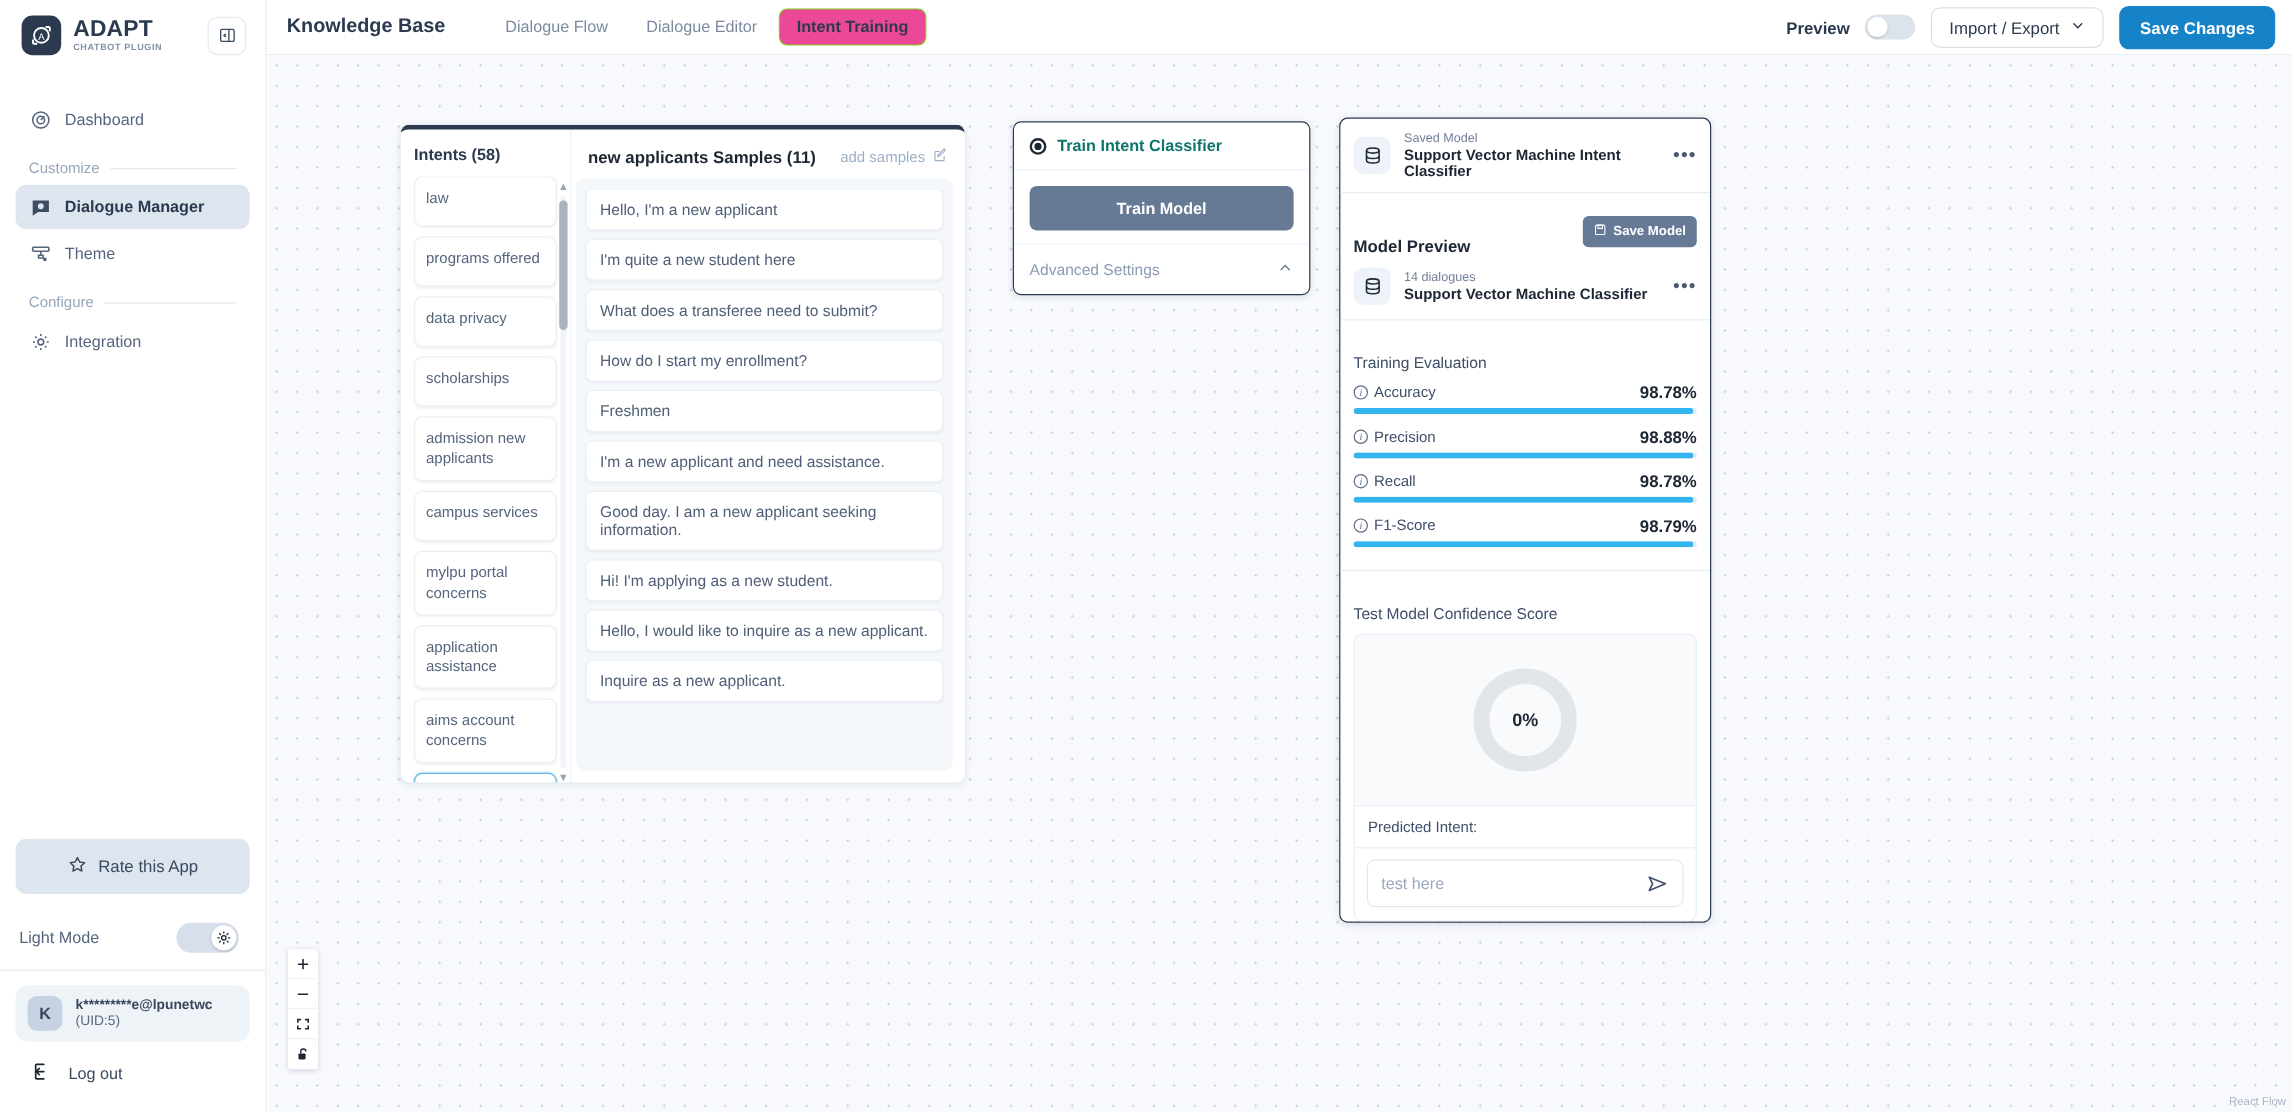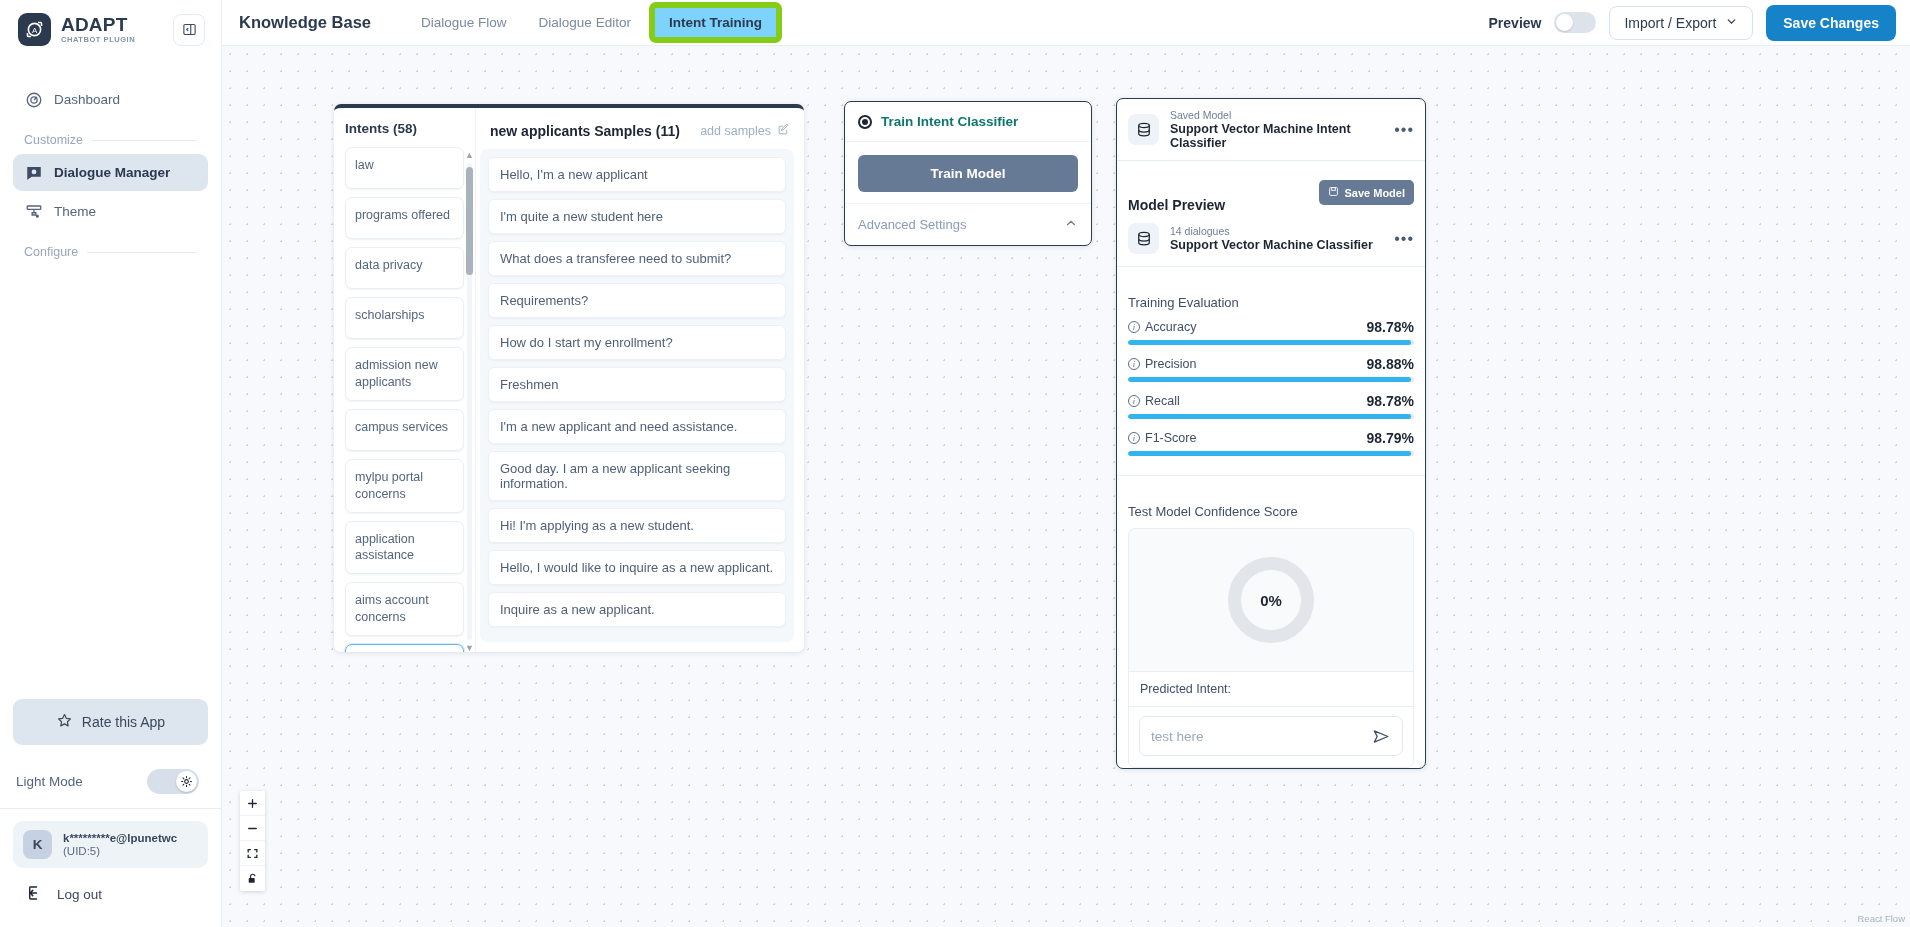--- a/index.html
+++ b/index.html
@@ -124,21 +124,21 @@
     border-bottom: 1px solid #e8edf3;
     display: flex; align-items: center; padding: 0 14px 0 17px;
     gap: 0;
   }
   .page-title { font-size: 16.5px; font-weight: 700; color: #2c3a4f; margin-right: 36px; }
   .tab {
     font-size: 13.5px; color: #7b8a9e; padding: 7px 14px; border-radius: 7px;
     cursor: pointer; margin-right: 4px;
   }
   .tab.active {
-    background: #7dd3fc; border: 6px solid #84cc16;
+    background: #ec4899; border: 1px solid #84cc16;
     color: #2c3a4f; font-weight: 700;
   }
   .top-right { margin-left: auto; display: flex; align-items: center; gap: 13px; }
   .preview-lbl { font-size: 14px; font-weight: 700; color: #2c3a4f; }
   .toggle-sm {
     width: 42px; height: 21px; border-radius: 12px; background: #dde3ea;
     position: relative; cursor: pointer;
   }
   .toggle-sm .knob2 {
     position: absolute; left: 2px; top: 2px; width: 17px; height: 17px;
@@ -425,20 +425,29 @@
           </svg>
         </span>
         <span>Theme</span>
       </div>
 
       <div class="nav-group">
         <span>Configure</span>
         <span class="rule"></span>
       </div>
 
+      <div class="nav-item">
+        <span class="ic">
+          <svg width="18" height="18" viewBox="0 0 24 24" fill="none" stroke="#55657e" stroke-width="1.7">
+            <circle cx="12" cy="12" r="3.2"></circle>
+            <path d="M12 3.2v2.2M12 18.6v2.2M20.8 12h-2.2M5.4 12H3.2M18.2 5.8l-1.6 1.6M7.4 16.6l-1.6 1.6M18.2 18.2l-1.6-1.6M7.4 7.4L5.8 5.8"></path>
+          </svg>
+        </span>
+        <span>Integration</span>
+      </div>
     </nav>
 
     <div class="sb-spacer"></div>
 
     <div class="rate-btn">
       <span>
         <svg width="17" height="17" viewBox="0 0 24 24" fill="none" stroke="#3a4860" stroke-width="1.7" stroke-linejoin="round">
           <path d="M12 3.6l2.6 5.3 5.8.8-4.2 4.1 1 5.8-5.2-2.8-5.2 2.8 1-5.8L3.6 9.7l5.8-.8z"></path>
         </svg>
       </span>
@@ -546,21 +555,20 @@
                   <path d="M20 4l-2-2-9 9-1 3 3-1 9-9z"></path>
                     <path d="M18 13v6a1 1 0 0 1-1 1H5a1 1 0 0 1-1-1V7a1 1 0 0 1 1-1h6"></path>
                 </svg>
               </span>
             </div>
           </div>
           <div class="samples-box">
             <div class="sample-item">Hello, I'm a new applicant</div>
             <div class="sample-item">I'm quite a new student here</div>
             <div class="sample-item">What does a transferee need to submit?</div>
-            <div class="sample-item">Requirements?</div>
             <div class="sample-item">How do I start my enrollment?</div>
             <div class="sample-item">Freshmen</div>
             <div class="sample-item">I'm a new applicant and need assistance.</div>
             <div class="sample-item">Good day. I am a new applicant seeking information.</div>
             <div class="sample-item">Hi! I'm applying as a new student.</div>
             <div class="sample-item">Hello, I would like to inquire as a new applicant.</div>
             <div class="sample-item">Inquire as a new applicant.</div>
           </div>
         </div>
       </div>

